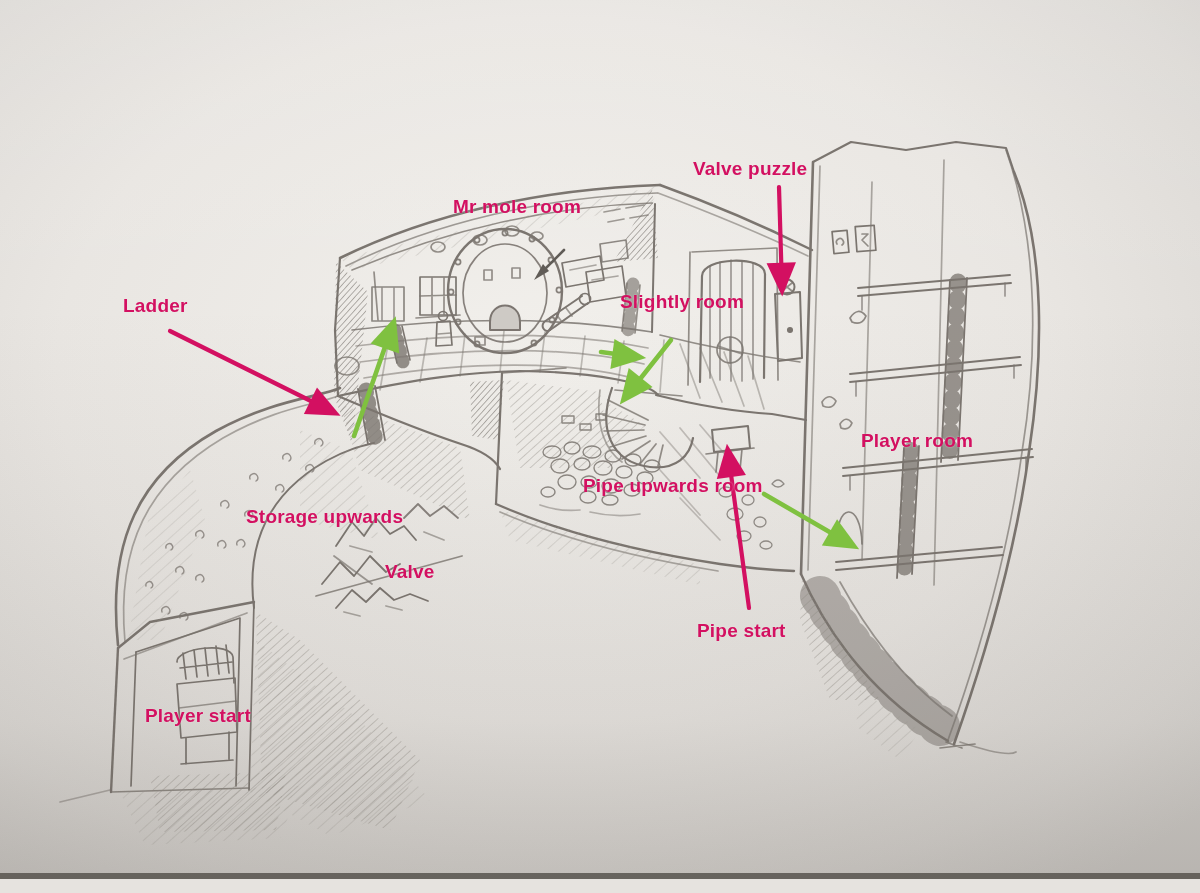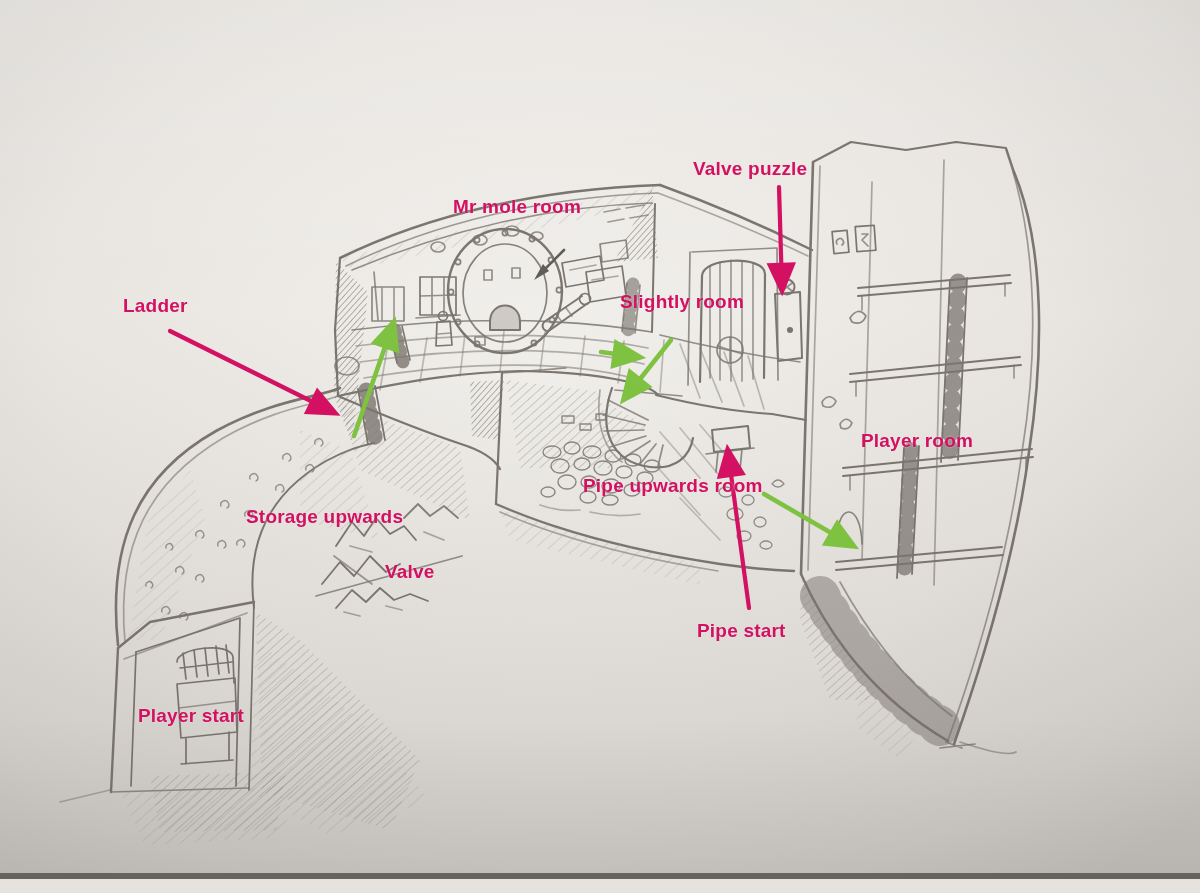--- a/index.html
+++ b/index.html
@@ -334,16 +334,16 @@
 
   <div class="lbl" style="left:693px;top:159px">Valve puzzle</div>
   <div class="lbl" style="left:453px;top:197px">Mr mole room</div>
   <div class="lbl" style="left:620px;top:292px">Slightly room</div>
   <div class="lbl" style="left:123px;top:296px">Ladder</div>
   <div class="lbl" style="left:861px;top:431px">Player room</div>
   <div class="lbl" style="left:246px;top:507px">Storage upwards</div>
   <div class="lbl" style="left:385px;top:562px">Valve</div>
   <div class="lbl" style="left:583px;top:476px">Pipe upwards room</div>
   <div class="lbl" style="left:697px;top:621px">Pipe start</div>
-  <div class="lbl" style="left:138px;top:706px">Player start</div>
+  <div class="lbl" style="left:145px;top:706px">Player start</div>
 
   <div id="photo-edge"></div>
 </div>
 
 </body></html>

